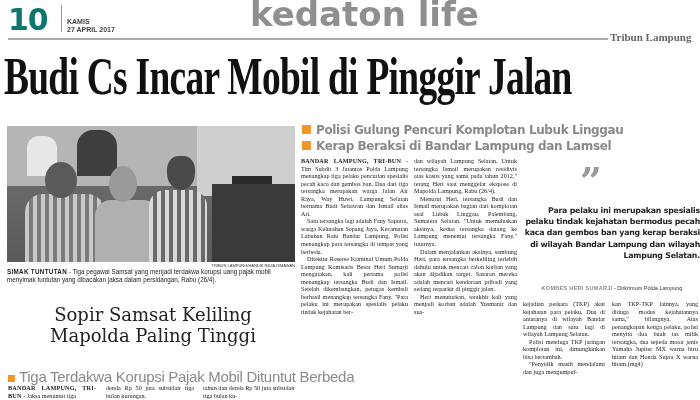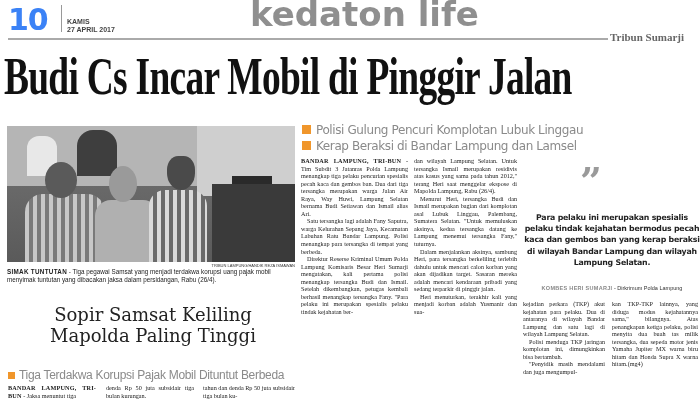--- a/index.html
+++ b/index.html
@@ -1,20 +1,20 @@
 <!DOCTYPE html>
 <html><head>
 <meta charset="utf-8">
 <style>
   * { box-sizing: border-box; margin: 0; padding: 0; }
   html, body { width: 700px; height: 400px; overflow: hidden; background: #ffffff; }
   body { position: relative; font-family: "Liberation Serif", serif; color: #1a1a1a; }
 
   .masthead { position: absolute; left: 0; top: 0; width: 700px; height: 40px; }
-  .page-num { position: absolute; left: 8px; top: 2px; font-family: "DejaVu Sans", sans-serif; font-weight: bold; font-size: 30px; color: #3b82f6; letter-spacing: -1px; }
+  .page-num { position: absolute; left: 8px; top: 2px; font-family: "DejaVu Sans", sans-serif; font-weight: bold; font-size: 30px; color: #0f766e; letter-spacing: -1px; }
   .page-sep { position: absolute; left: 61px; top: 5px; width: 1px; height: 27px; background: #999; }
   .date-block { position: absolute; left: 67px; top: 18px; font-family: "Liberation Sans", sans-serif; font-weight: bold; font-size: 7px; line-height: 8px; color: #444; }
   .section-title { position: absolute; left: 250px; top: -6px; font-family: "DejaVu Sans", sans-serif; font-weight: bold; font-size: 34px; color: #8f8f8f; letter-spacing: 0px; }
   .rule-top { position: absolute; left: 8px; top: 38px; width: 600px; height: 2px; background: #aaa; }
   .brand { position: absolute; left: 610px; top: 31px; font-family: "Liberation Serif", serif; font-weight: bold; font-size: 11px; color: #666; }
 
   .headline { position: absolute; left: 4px; top: 48px; width: 696px; font-family: "Liberation Serif", serif; font-weight: bold; font-size: 52px; line-height: 58px; color: #111; transform: scaleX(0.72); transform-origin: left top; white-space: nowrap; letter-spacing: -1px; }
 
   .photo { position: absolute; left: 7px; top: 126px; width: 288px; height: 136px; background: linear-gradient(180deg, #8c8c8c 0%, #6a6a6a 40%, #5a5a5a 100%); overflow: hidden; }
   .photo .wall { position: absolute; left: 0; top: 0; width: 288px; height: 60px; background: #b5b5b5; }
@@ -28,50 +28,50 @@
   .photo .p3 { position: absolute; left: 142px; top: 64px; width: 58px; height: 74px; background: repeating-linear-gradient(90deg, #dadada 0 4px, #6a6a6a 4px 8px); border-radius: 16px 16px 0 0; }
   .photo .h3 { position: absolute; left: 160px; top: 30px; width: 28px; height: 34px; background: #4a4a4a; border-radius: 40% 40% 50% 50%; }
   .photo .bg1 { position: absolute; left: 70px; top: 4px; width: 40px; height: 46px; background: #3e3e3e; border-radius: 16px 16px 0 0; }
   .photo .bg2 { position: absolute; left: 20px; top: 10px; width: 30px; height: 40px; background: #e8e8e8; border-radius: 12px 12px 0 0; }
   .photo-credit { position: absolute; left: 200px; top: 263px; width: 95px; text-align: right; font-family: "Liberation Sans", sans-serif; font-size: 4px; color: #333; }
 
   .caption { position: absolute; left: 7px; top: 268px; width: 290px; font-family: "Liberation Sans", sans-serif; font-size: 6.3px; line-height: 8px; color: #222; }
   .caption .lead { font-weight: bold; letter-spacing: 0.3px; }
 
   .sub-headline { position: absolute; left: 8px; top: 304px; width: 290px; text-align: center; font-family: "DejaVu Serif", serif; font-size: 18px; line-height: 21px; color: #222; }
-  .sub-deck { position: absolute; left: 8px; top: 368px; width: 295px; font-family: "Liberation Sans", sans-serif; font-size: 12px; color: #8a8a8a; white-space: nowrap; letter-spacing: -0.3px; }
+  .sub-deck { position: absolute; left: 8px; top: 368px; width: 295px; font-family: "Liberation Sans", sans-serif; font-size: 15px; color: #8a8a8a; white-space: nowrap; letter-spacing: -0.3px; }
   .sq { display: inline-block; width: 7px; height: 7px; background: #f0962b; margin-right: 4px; vertical-align: 0px; }
 
   .decks { position: absolute; left: 302px; top: 122px; width: 398px; }
-  .deck { font-family: "DejaVu Sans", sans-serif; font-weight: normal; font-size: 12px; line-height: 16px; color: #8a8a8a; white-space: nowrap; letter-spacing: -0.4px; }
+  .deck { font-family: "DejaVu Sans", sans-serif; font-weight: bold; font-size: 12px; line-height: 16px; color: #8a8a8a; white-space: nowrap; letter-spacing: -0.4px; }
   .deck .sq { width: 9px; height: 9px; margin-right: 5px; }
 
   .col { position: absolute; font-family: "Liberation Serif", serif; font-size: 6.2px; line-height: 7.55px; color: #222; text-align: justify; }
   .col p { text-indent: 6px; }
   .col p.first { text-indent: 0; }
   .dateline { font-weight: bold; letter-spacing: 0.2px; }
 
   .quote-mark { position: absolute; left: 580px; top: 166px; font-family: "DejaVu Serif", serif; font-weight: bold; font-size: 38px; line-height: 30px; color: #9a9a9a; }
-  .pull-quote { position: absolute; left: 524px; top: 212px; width: 176px; text-align: center; font-family: "DejaVu Sans", sans-serif; font-weight: bold; font-size: 7.8px; line-height: 11.2px; color: #222; letter-spacing: -0.2px; }
+  .pull-quote { position: absolute; left: 524px; top: 205px; width: 176px; text-align: right; font-family: "DejaVu Sans", sans-serif; font-weight: bold; font-size: 7.8px; line-height: 11.2px; color: #222; letter-spacing: -0.2px; }
   .quote-attrib { position: absolute; left: 524px; top: 285px; width: 176px; text-align: center; font-family: "Liberation Sans", sans-serif; font-size: 5.5px; color: #333; }
   .quote-attrib .name { font-weight: bold; color: #888; letter-spacing: 0.3px; }
 </style>
 </head>
 <body>
 
 <div class="masthead">
   <div class="page-num">10</div>
   <div class="page-sep"></div>
   <div class="date-block">
     <div>KAMIS</div>
     <div>27 APRIL 2017</div>
   </div>
   <div class="section-title">kedaton life</div>
   <div class="rule-top"></div>
-  <div class="brand">Tribun Sumarji</div>
+  <div class="brand">Tribun Lampung</div>
 </div>
 
 <h1 class="headline">Budi Cs Incar Mobil di Pinggir Jalan</h1>
 
 <div class="photo">
   <div class="wall"></div>
   <div class="wall2"></div>
   <div class="bg2"></div>
   <div class="bg1"></div>
   <div class="desk"></div>

